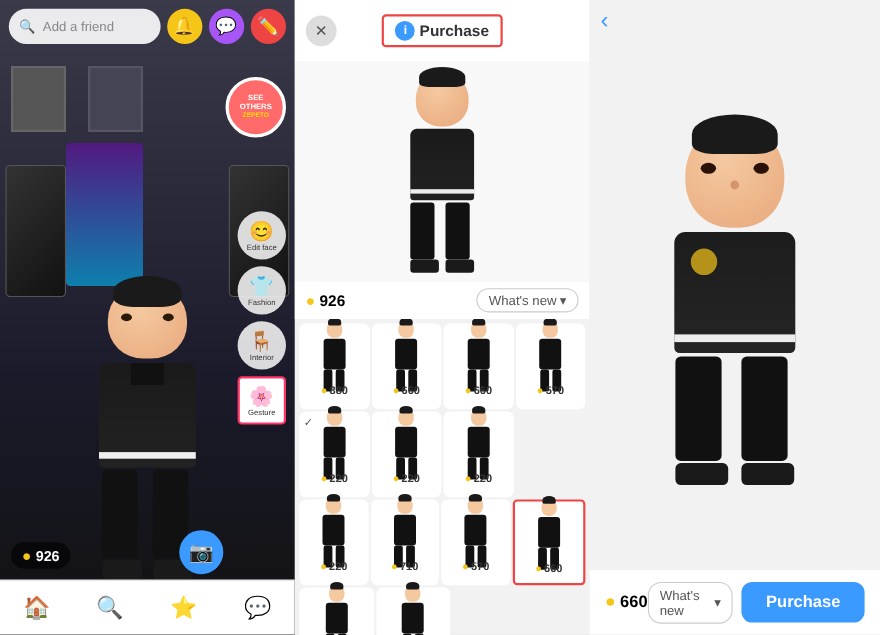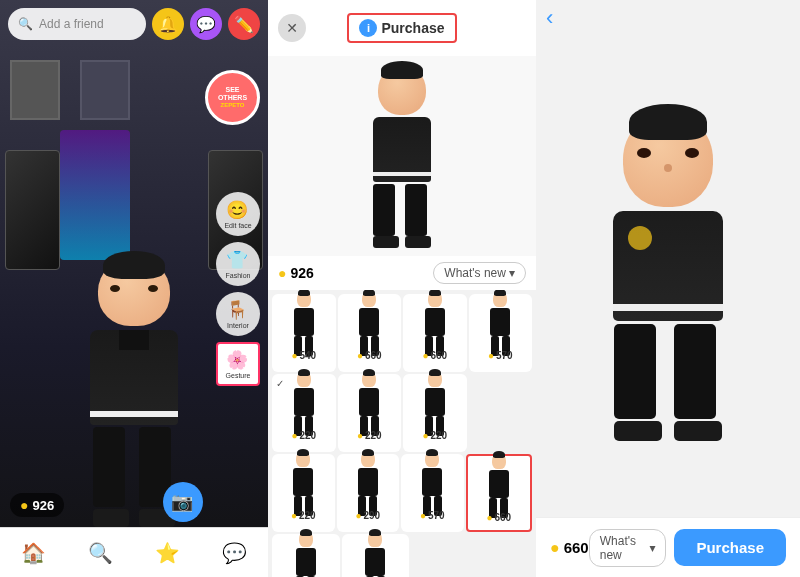--- a/index.html
+++ b/index.html
@@ -831,21 +831,21 @@
               </div>
               <div class="tiny-body"></div>
               <div class="tiny-legs">
                 <div class="tiny-leg"></div>
                 <div class="tiny-leg"></div>
               </div>
             </div>
         </div>
         <div class="price-tag">
           <span class="price-coin">●</span>
-          <span>540</span>
+          <span>880</span>
         </div>
       </div>
       <div class="grid-cell">
         <div class="item-figure">
           <div class="tiny-av">
               <div class="tiny-head">
                 <div class="tiny-hair"></div>
               </div>
               <div class="tiny-body"></div>
               <div class="tiny-legs">
@@ -982,21 +982,21 @@
               </div>
               <div class="tiny-body"></div>
               <div class="tiny-legs">
                 <div class="tiny-leg"></div>
                 <div class="tiny-leg"></div>
               </div>
             </div>
         </div>
         <div class="price-tag">
           <span class="price-coin">●</span>
-          <span>290</span>
+          <span>710</span>
         </div>
       </div>
       <div class="grid-cell">
         <div class="item-figure">
           <div class="tiny-av">
               <div class="tiny-head">
                 <div class="tiny-hair"></div>
               </div>
               <div class="tiny-body"></div>
               <div class="tiny-legs">

